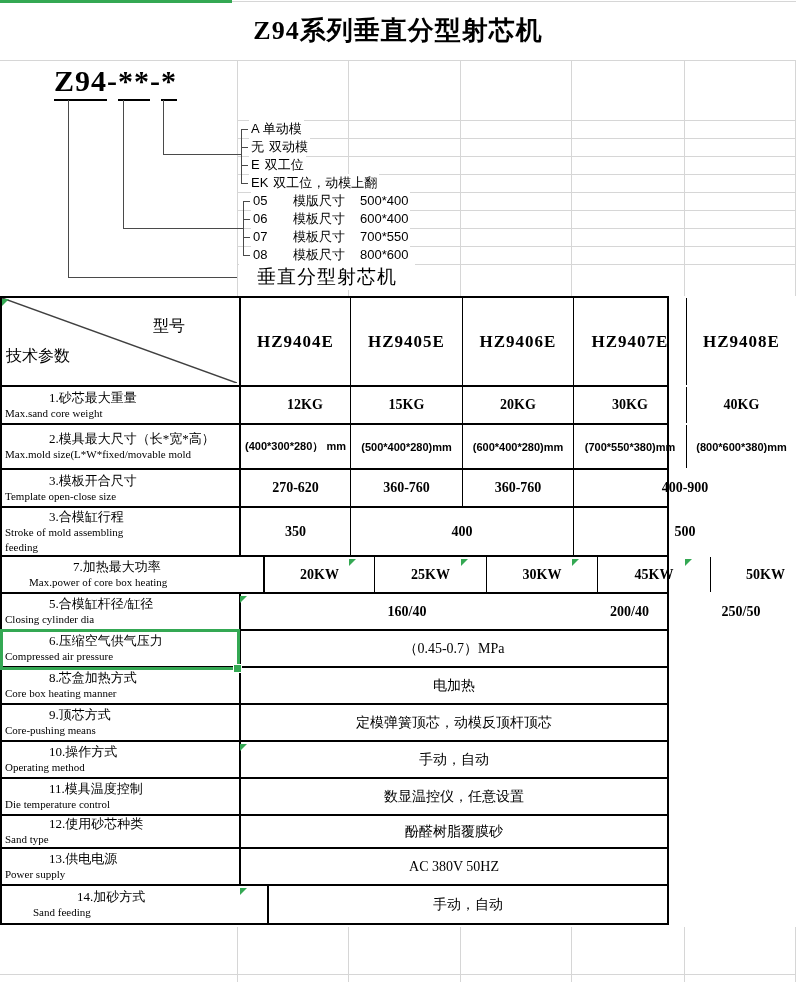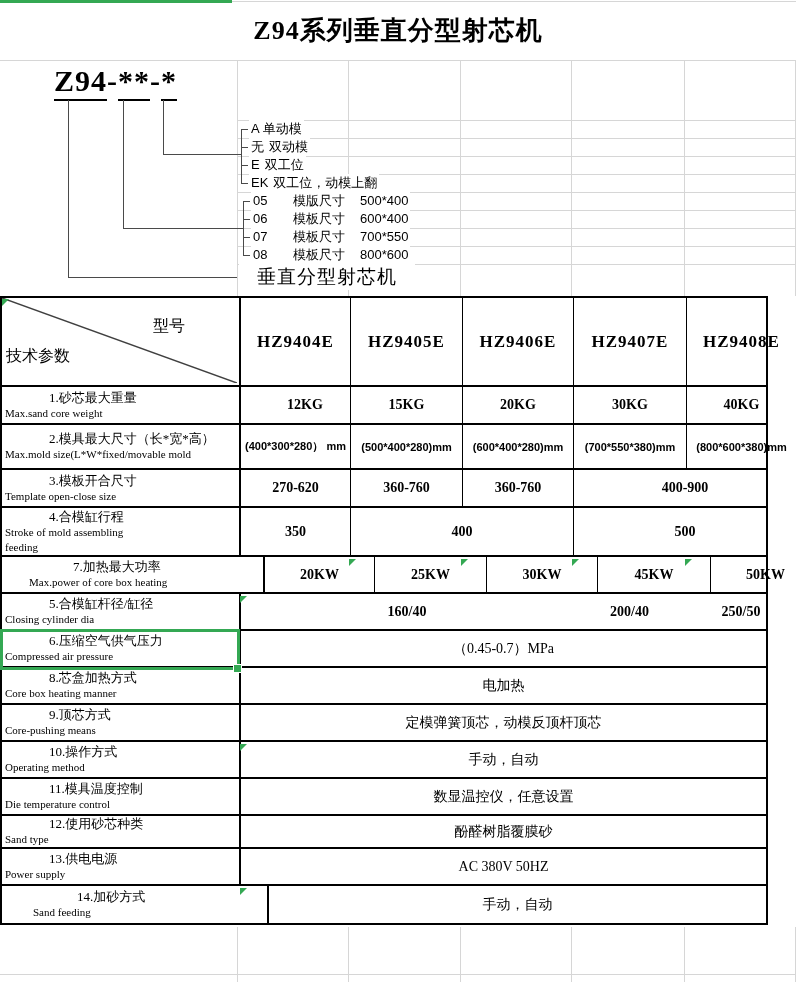--- a/index.html
+++ b/index.html
@@ -24,21 +24,21 @@
                font-size:26px; font-weight:bold; letter-spacing:1px; }
 
   .code { position:absolute; left:54px; top:64px; font-size:30px; font-weight:bold;
           letter-spacing:1px; white-space:nowrap; }
   .code .u { display:inline-block; border-bottom:2px solid #000; padding-bottom:1px; }
 
   .base-label { position:absolute; left:239px; top:264px; font-size:19px; letter-spacing:1px;
                 background:#fff; padding:0 18px; }
 
   
-  .tbl { position:absolute; left:0; top:296px; width:768px; height:629px;
+  .tbl { position:absolute; left:0; top:296px; width:669px; height:629px;
          border:2px solid #000; background:#fff; display:flex; flex-direction:column; }
   .trow { display:flex; width:100%; border-bottom:2px solid #000; }
   .trow:last-child { border-bottom:none; }
   .lbl { width:237px; flex:0 0 237px; padding:1px 0 1px 3px; display:flex;
          flex-direction:column; justify-content:center; overflow:hidden; }
   .lbl .zh { font-size:13px; line-height:16px; white-space:nowrap;margin-left:44px; }
   .lbl .en { font-family:Liberation Serif, serif;
              font-size:11px; line-height:15px; white-space:nowrap; }
   .val { flex:1; border-left:2px solid #000; display:flex; position:relative; }
   .c { display:flex; align-items:center; justify-content:center; font-size:14px;
@@ -215,21 +215,21 @@
       <div class="val">
         <div class="c" style="flex:0 0 109px;">270-620</div>
         <div class="c" style="flex:0 0 112px;">360-760</div>
         <div class="c" style="flex:0 0 111px;">360-760</div>
         <div class="c" style="flex:0 0 223px;">400-900</div>
       </div>
     </div>
 
     <div class="trow" style="height:49px;">
       <div class="lbl">
-        <div class="zh">4.合模缸行程</div>
+        <div class="zh">3.合模缸行程</div>
         <div class="en">Stroke of mold assembling</div>
         <div class="en">feeding</div>
       </div>
       <div class="val">
         <div class="c" style="flex:0 0 109px;">350</div>
         <div class="c" style="flex:0 0 223px;">400</div>
         <div class="c" style="flex:0 0 223px;">500</div>
       </div>
     </div>
 

